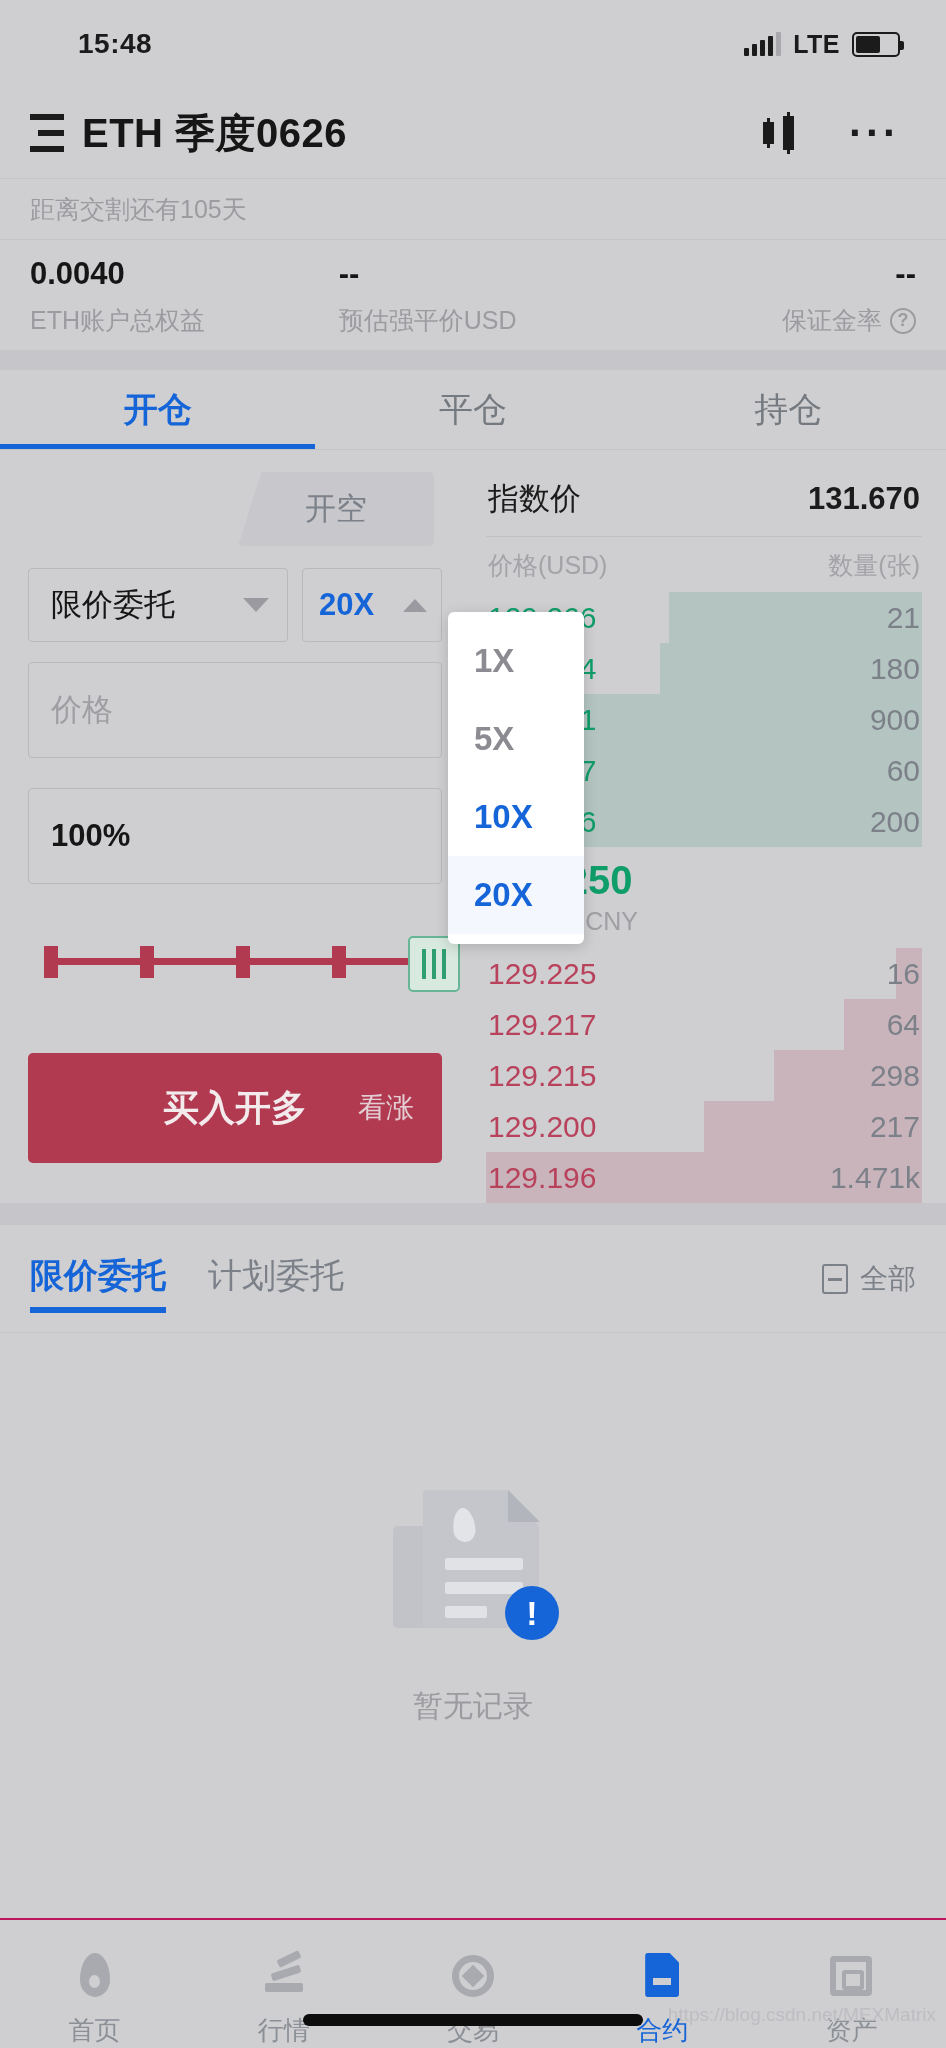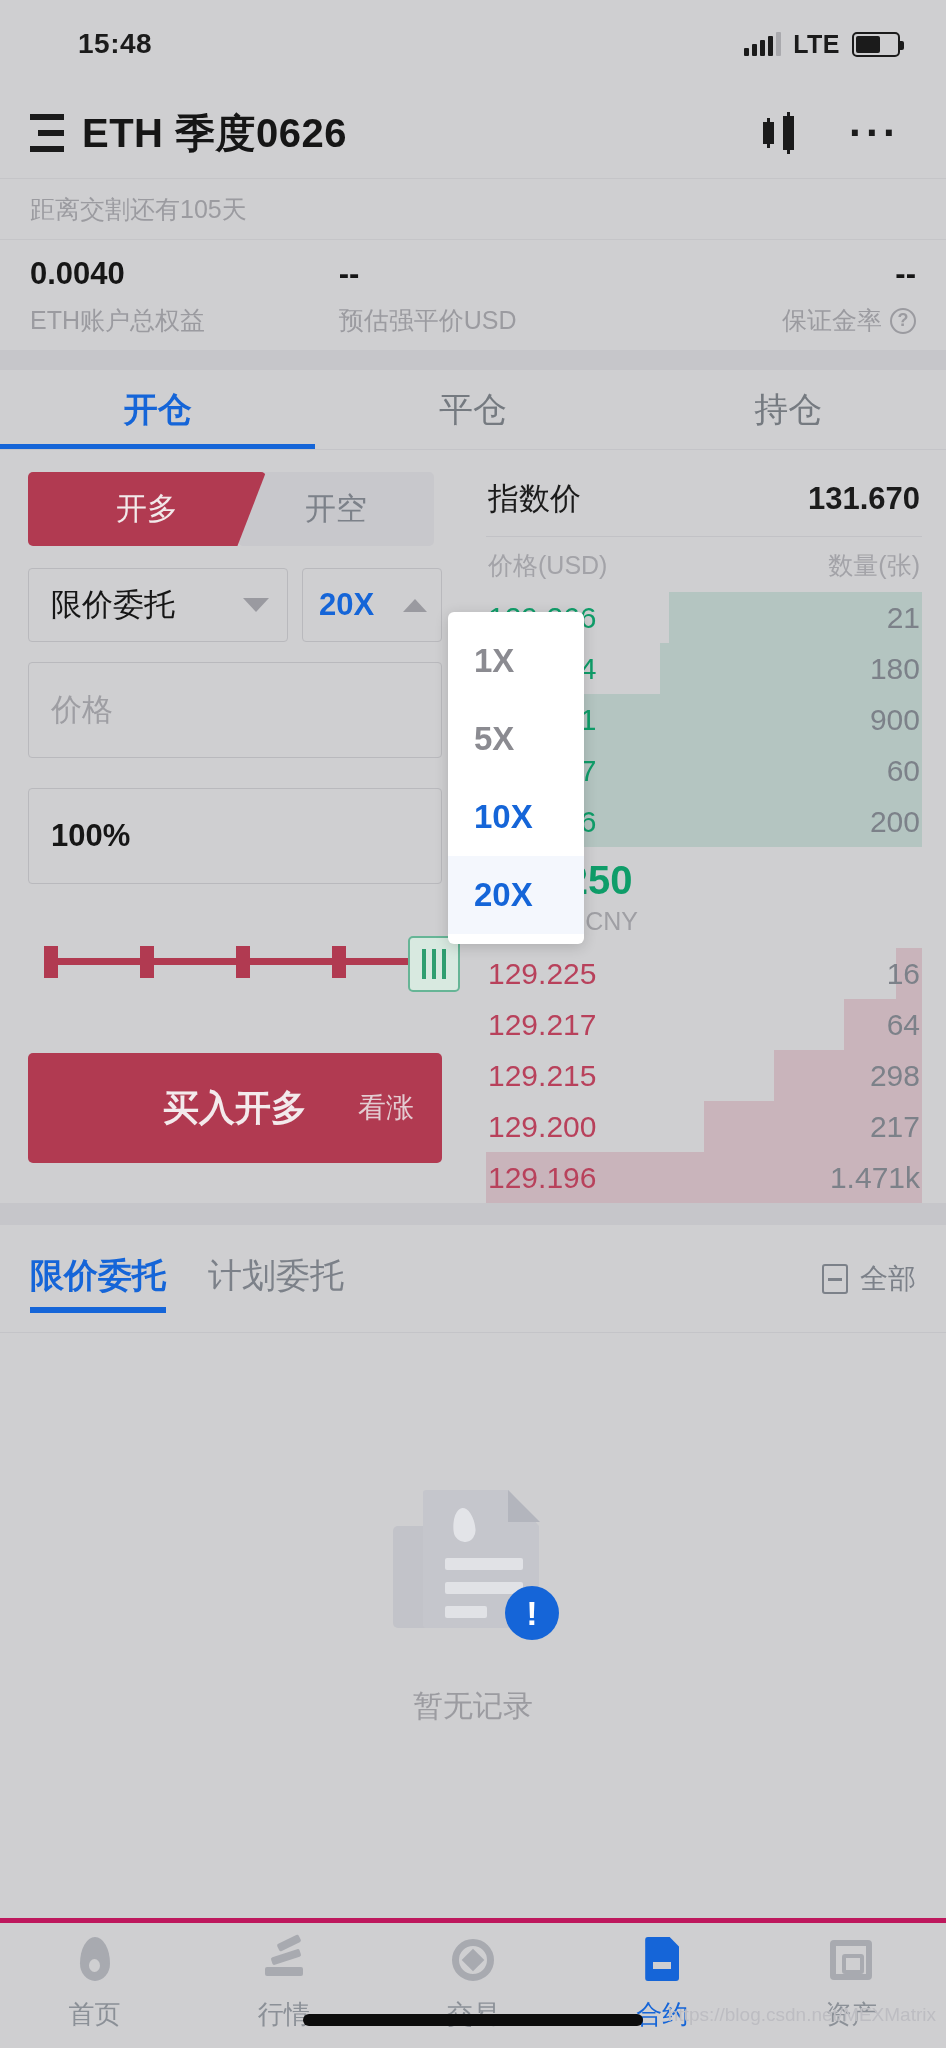--- a/index.html
+++ b/index.html
@@ -346,22 +346,22 @@
   .badge {
     position:absolute; right: -6px; bottom: 4px; width: 54px; height: 54px;
     background:#1565d8; border-radius:50%;
     display:flex; align-items:center; justify-content:center;
     color:#fff; font-size: 34px; font-weight:700; line-height:1;
   }
   .empty-text { font-size: 30px; color:#9b9ba0; }
 
   
   .bottomnav {
-    flex: 0 0 130px; display:flex; align-items:flex-start; padding-top: 14px;
-    border-top: 5px solid #be185d;
+    flex: 0 0 130px; display:flex; align-items:flex-end; padding-top: 14px;
+    border-top: 2px solid #be185d;
   }
   .navitem { flex:1; display:flex; flex-direction:column; align-items:center; gap: 14px;}
   .navlabel { font-size: 26px; color:#8b9097; }
   .navitem.active .navlabel { color:#1565d8; }
   .navicon { width: 46px; height: 46px; position:relative; }
   .homeflame {
     width: 30px; height: 44px; margin: 0 auto; background:#a8aab0;
     border-radius: 50% 50% 50% 50% / 60% 60% 40% 40%;
     position:relative;
   }
@@ -475,21 +475,20 @@
     <div class="maintab active">开仓</div>
     <div class="maintab">平仓</div>
     <div class="maintab">持仓</div>
   </div>
 
   <div class="tradebody">
 
     <div class="left-panel">
 
       <div class="ls-toggle">
-        <div class="ls-long">开多</div>
         <div class="ls-short">开空</div>
       </div>
 
       <div class="field-row">
         <div class="select-box">
           <span>限价委托</span>
           <span class="caret-down"></span>
         </div>
         <div class="lev-box">
           <span>20X</span>

